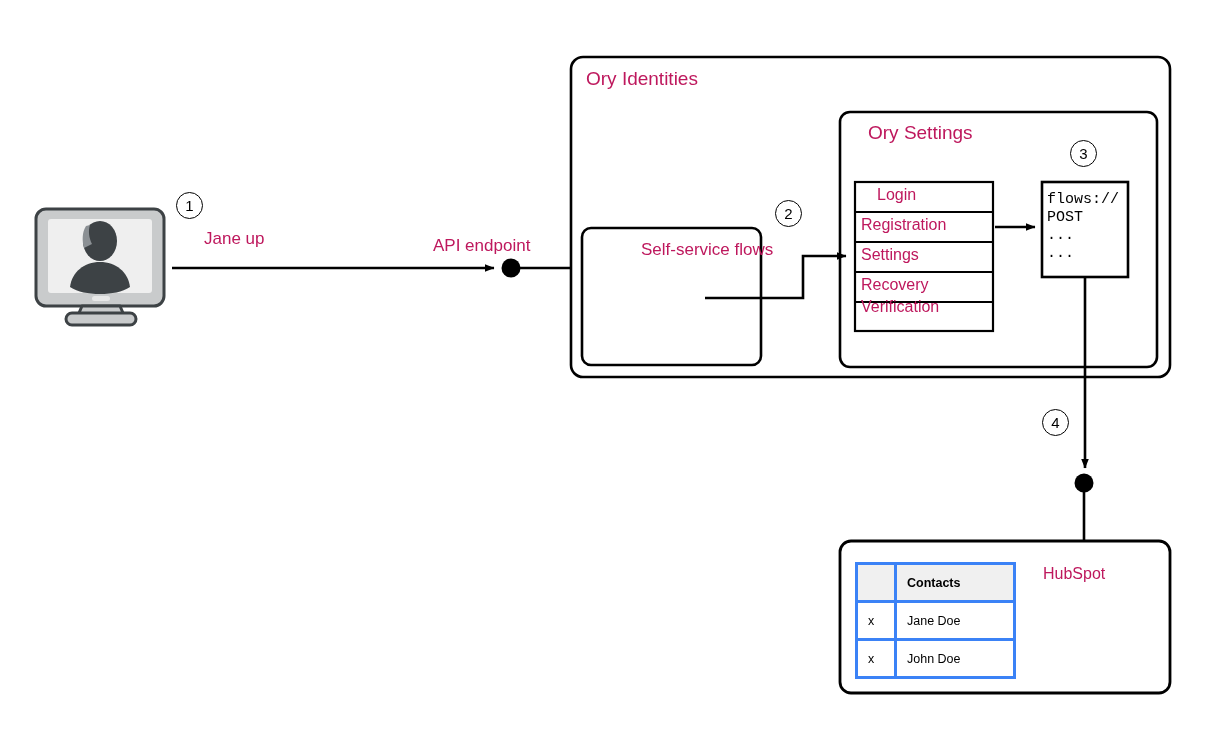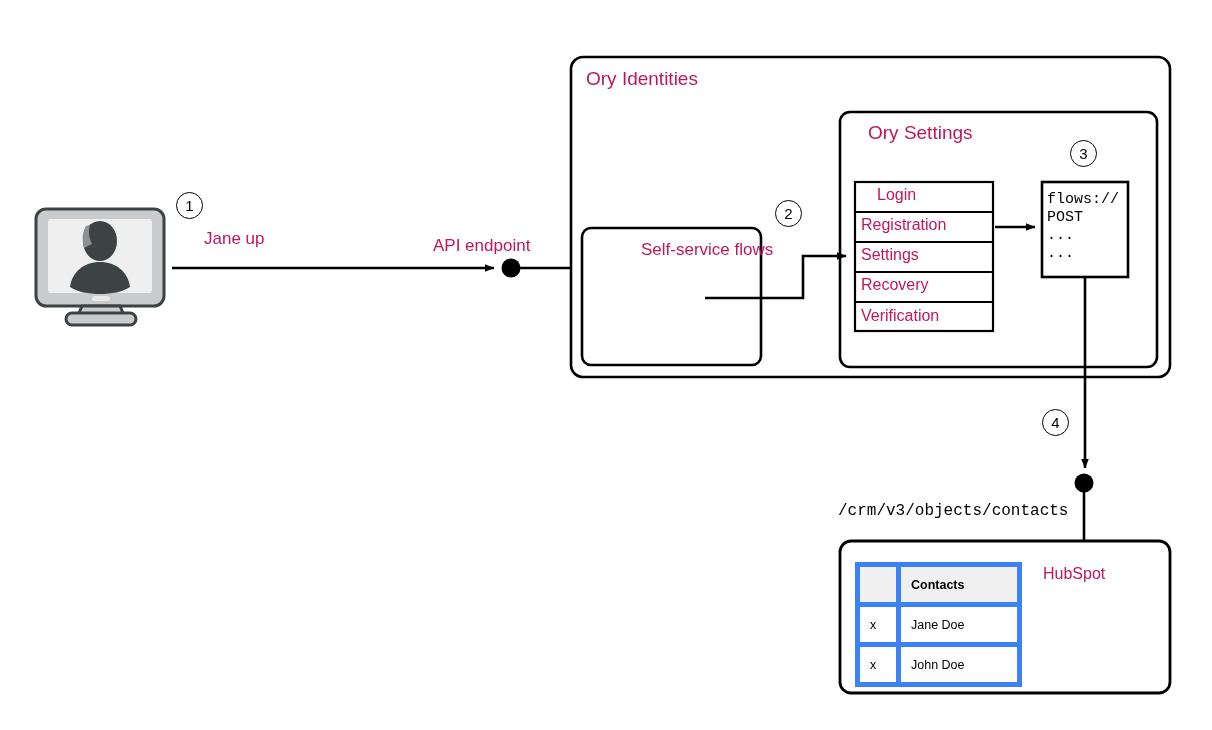--- a/index.html
+++ b/index.html
@@ -56,21 +56,21 @@
     color: #000000;
     background: transparent;
   }
   .hs-table {
     position: absolute;
     border-collapse: collapse;
     background: #ffffff;
     font-family: "Liberation Sans", sans-serif;
   }
   .hs-table td, .hs-table th {
-    border: 5px solid #3b82f6;
+    border: 3px solid #3b82f6;
     font-size: 12.5px;
     font-weight: normal;
     text-align: left;
     padding: 0 10px;
     height: 35px;
     color: #000000;
     background: #ffffff;
   }
   .hs-table th {
     background: #f0f0f0;
@@ -153,30 +153,29 @@
   <div class="num-badge" style="left:775px; top:200px;">2</div>
 
   <div class="lbl" style="left:868px; top:122px; font-size:19px;">Ory Settings</div>
 
   <div class="num-badge" style="left:1070px; top:140px;">3</div>
 
   <div class="lbl" style="left:861px; top:186px; font-size:16px;margin-left:16px;">Login</div>
   <div class="lbl" style="left:861px; top:216px; font-size:16px;">Registration</div>
   <div class="lbl" style="left:861px; top:246px; font-size:16px;">Settings</div>
   <div class="lbl" style="left:861px; top:276px; font-size:16px;">Recovery</div>
-  <div class="lbl" style="left:861px; top:307px; font-size:16px;text-align:center;">Verification</div>
+  <div class="lbl" style="left:861px; top:298px; font-size:16px;text-align:center;">Verification</div>
 
   <div class="lbl-mono" style="left:1047px; top:191px;">flows://</div>
   <div class="lbl-mono" style="left:1047px; top:209px;">POST</div>
   <div class="lbl-mono" style="left:1047px; top:227px;">...</div>
   <div class="lbl-mono" style="left:1047px; top:245px;">...</div>
 
   <div class="num-badge" style="left:1042px; top:409px;">4</div>
 
-  <div class="lbl-mono" style="left:838px; top:501px; font-size:16px;">/crm/v3/objects/contacts</div>
 
   <div class="lbl" style="left:1043px; top:565px; font-size:16px;">HubSpot</div>
 
   <table class="hs-table" style="left:855px; top:562px;">
     <thead>
       <tr>
         <th class="cell-x"></th>
         <th class="cell-name">Contacts</th>
       </tr>
     </thead>

